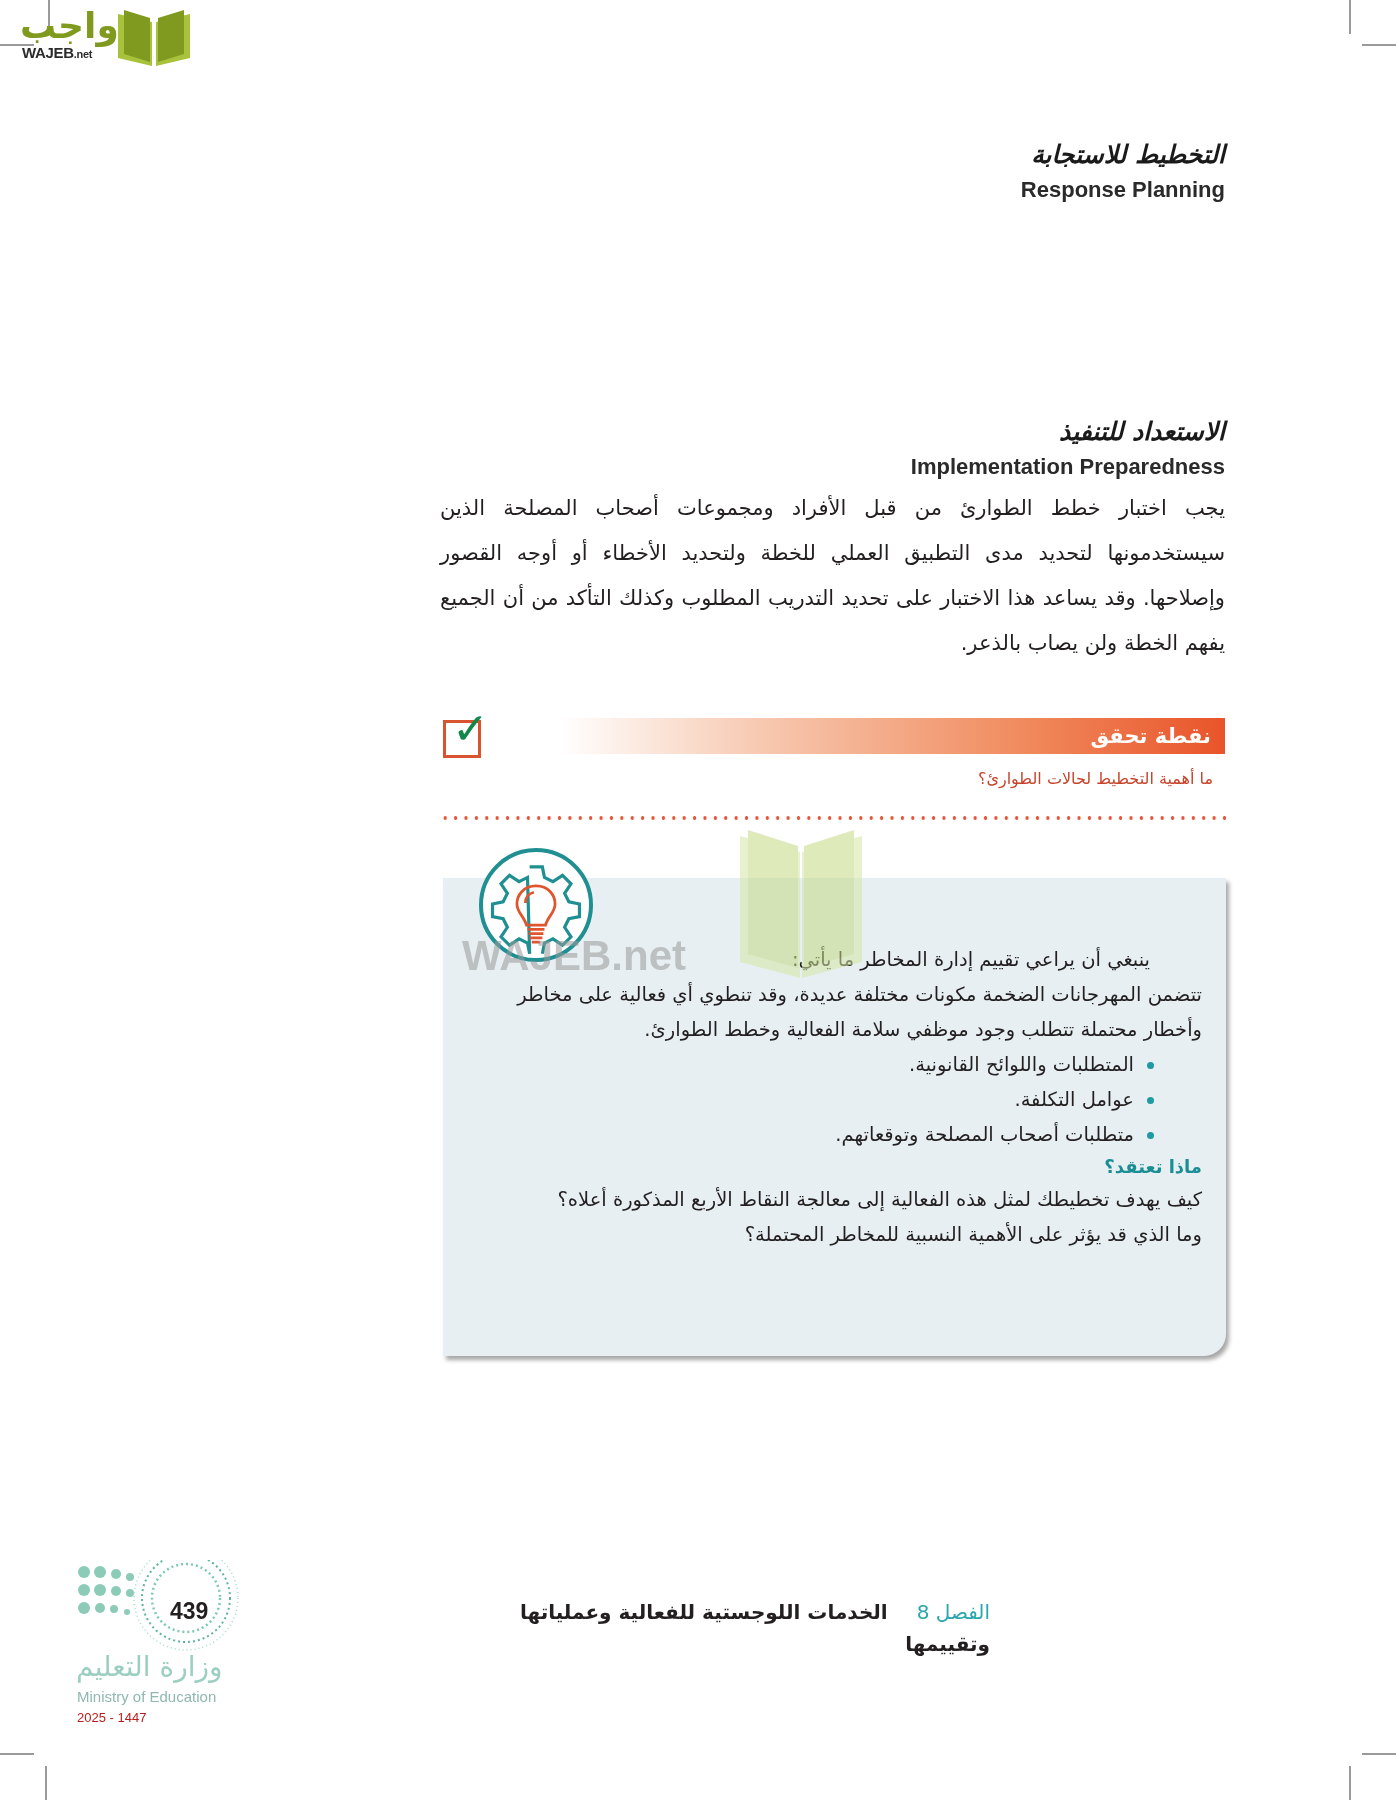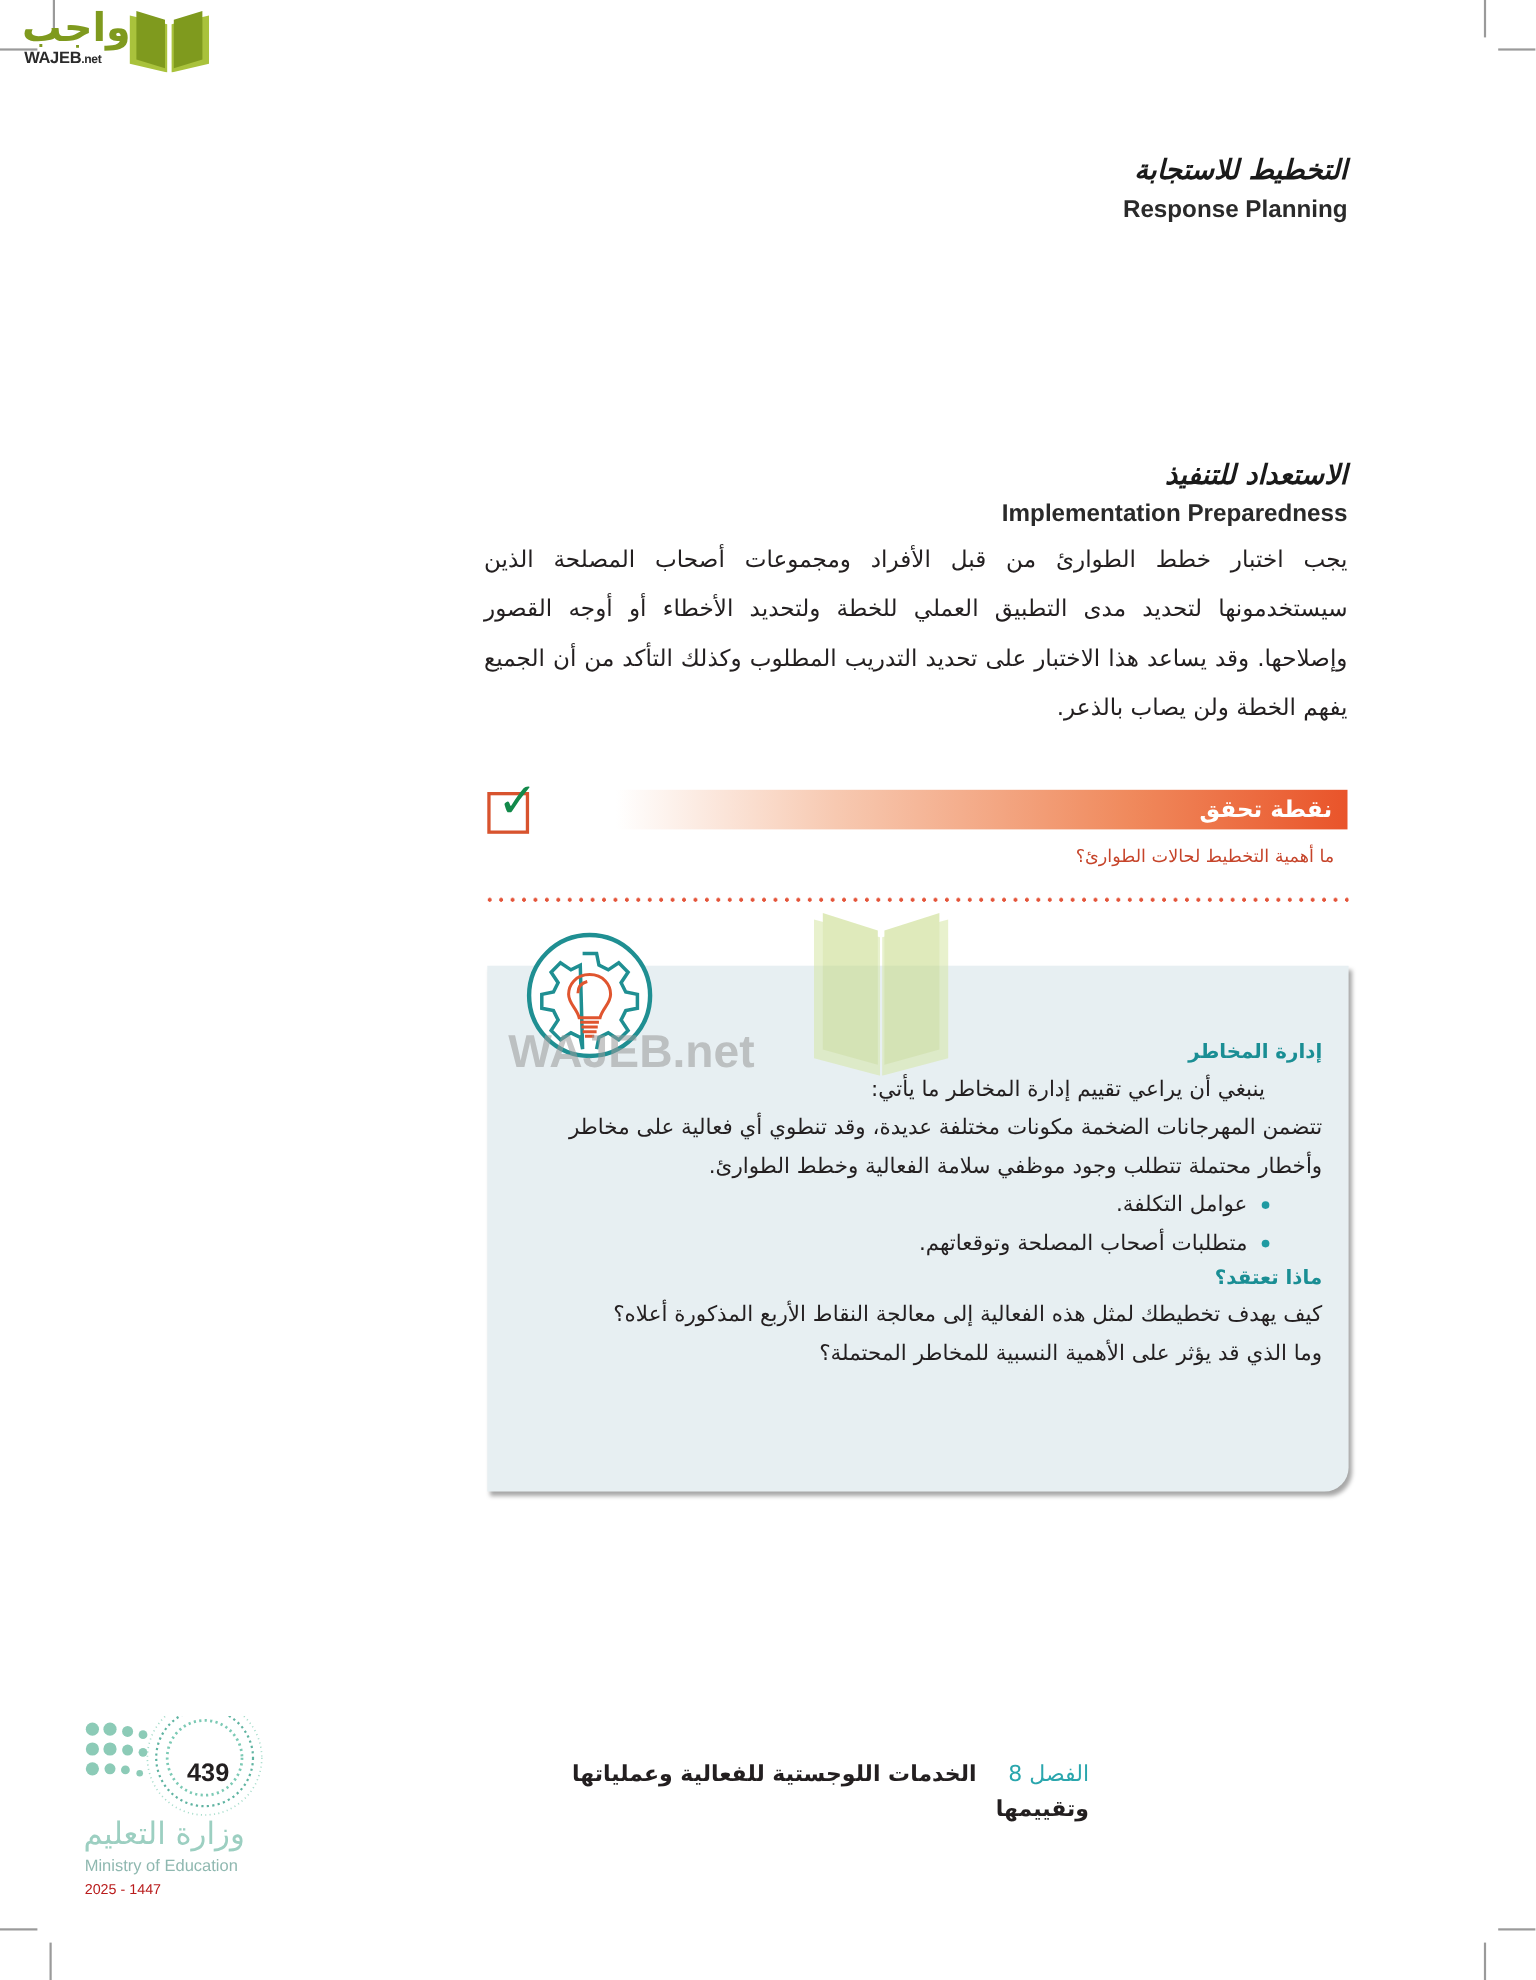--- a/index.html
+++ b/index.html
@@ -115,24 +115,24 @@
         <path d="M44 14 L56 14 L58 24 L66 28 L75 22 L83 30 L77 39 L81 47 L91 49 L91 61 L81 63 L77 71 L83 80 L75 88 L66 82 L58 86 L56 96 M44 96 L42 86 L34 82 L25 88 L17 80 L23 71 L19 63 L9 61 L9 49 L19 47 L23 39 L17 30 L25 22 L34 28 L42 24 Z"></path>
       </g>
       <g fill="none" stroke="#e0552f" stroke-width="2.6">
         <path d="M50 32 C38 32 32 41 32 49 C32 57 39 61 41 69 L59 69 C61 61 68 57 68 49 C68 41 62 32 50 32 Z"></path>
         <path d="M42 73 L58 73 M43 77 L57 77 M44 81 L56 81 M46 85 L54 85"></path>
         <path d="M40 48 C40 42 44 39 48 38"></path>
       </g>
     </svg>
   </div>
   <div class="plan-body">
-    <p class="sub-h">إدارة المخاطر</p>
     <p class="p indent">ينبغي أن يراعي تقييم إدارة المخاطر ما يأتي:</p>
     <p class="p">تتضمن المهرجانات الضخمة مكونات مختلفة عديدة، وقد تنطوي أي فعالية على مخاطر وأخطار محتملة تتطلب وجود موظفي سلامة الفعالية وخطط الطوارئ.</p>
     <ul class="bullets">
+      <li>المتطلبات واللوائح القانونية.</li>
       <li>عوامل التكلفة.</li>
       <li>متطلبات أصحاب المصلحة وتوقعاتهم.</li>
     </ul>
     <p class="sub-h">ماذا تعتقد؟</p>
     <p class="p">كيف يهدف تخطيطك لمثل هذه الفعالية إلى معالجة النقاط الأربع المذكورة أعلاه؟</p>
     <p class="p">وما الذي قد يؤثر على الأهمية النسبية للمخاطر المحتملة؟</p>
   </div>
 </div>
 
 <svg class="wm" viewBox="0 0 500 160">

